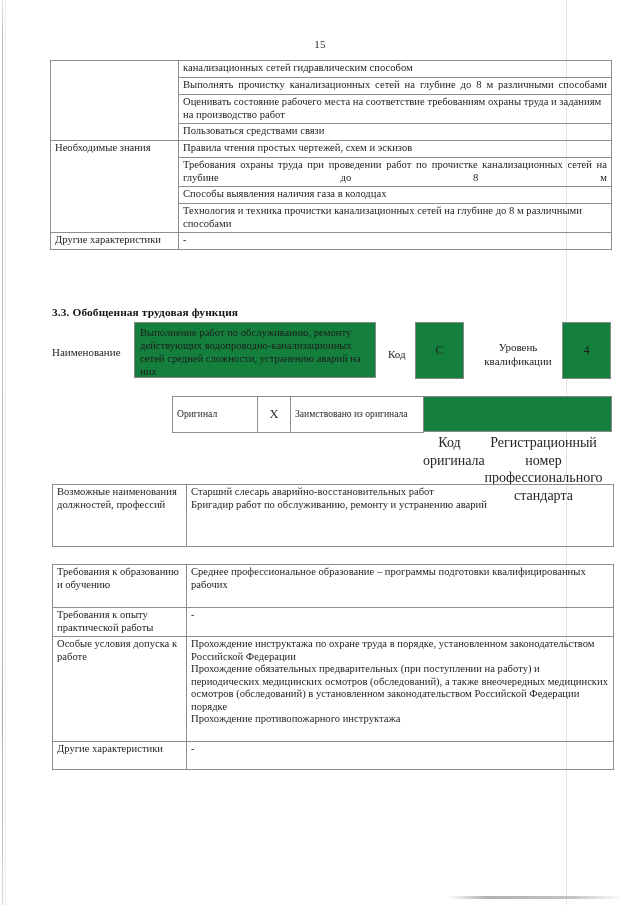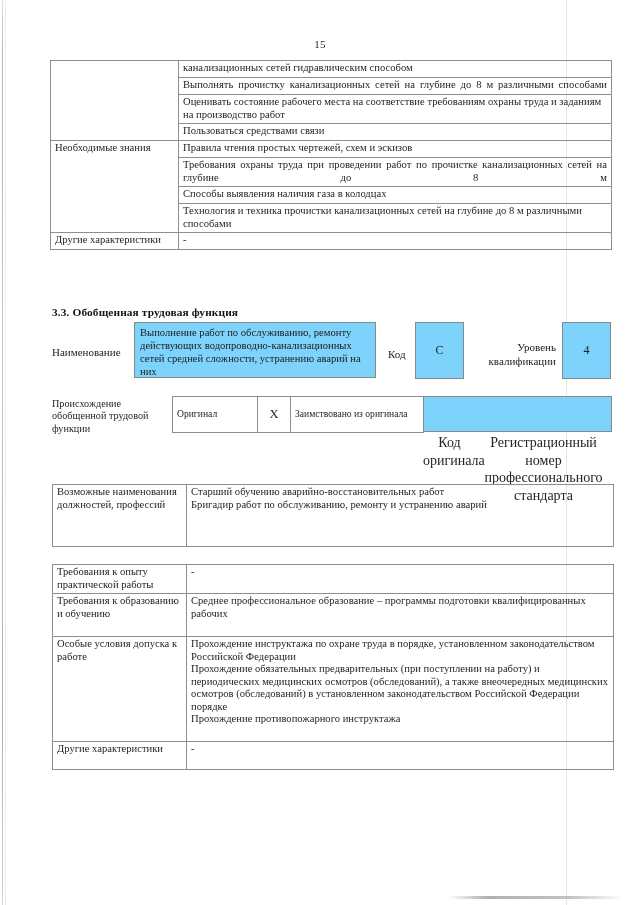--- a/index.html
+++ b/index.html
@@ -102,26 +102,26 @@
 
   
   .nf-label {
     position: absolute;
     font-size: 11px;
     color: #232323;
     line-height: 1.25;
   }
   #nf-name-label { left: 52px; top: 346px; }
   #nf-code-label { left: 388px; top: 348px; }
-  #nf-level-label { left: 480px; top: 341px; width: 76px; text-align: right; }
+  #nf-level-label { left: 480px; top: 341px; width: 76px; text-align: center; }
 
   .box {
     position: absolute;
     border: 1px solid #888888;
-    background: #7dd3fc;
+    background: #15803d;
   }
   #nf-name-box {
     left: 134px; top: 322px;
     width: 242px; height: 56px;
     font-size: 10.6px;
     line-height: 1.24;
     padding: 3px 5px;
     box-sizing: border-box;
     color: #1c1c1c;
   }
@@ -243,21 +243,20 @@
 
   <div class="nf-label" id="nf-name-label">Наименование</div>
   <div class="box" id="nf-name-box">Выполнение работ по обслуживанию, ремонту действующих водопроводно-канализационных сетей средней сложности, устранению аварий на них</div>
 
   <div class="nf-label" id="nf-code-label">Код</div>
   <div class="box" id="nf-code-box">C</div>
 
   <div class="nf-label" id="nf-level-label">Уровень квалификации</div>
   <div class="box" id="nf-level-box">4</div>
 
-  <div id="origin-label">Происхождение обобщенной трудовой функции</div>
 
   <table class="doc-table" id="origin-table">
     <colgroup>
         <col class="o1">
         <col class="o2">
         <col class="o3">
       </colgroup>
     <tbody>
       <tr>
         <td>Оригинал</td>
@@ -274,39 +273,39 @@
   <div class="undercap" id="origin-regnum-cap">Регистрационный номер профессионального стандарта</div>
 
   <table class="doc-table" id="table-titles">
     <colgroup>
         <col class="t1">
         <col class="t2">
       </colgroup>
     <tbody>
       <tr>
         <td class="lbl">Возможные наименования должностей, профессий</td>
-        <td class="multiline">Старший обучению аварийно-восстановительных работ
+        <td class="multiline">Старший слесарь аварийно-восстановительных работ
 Бригадир работ по обслуживанию, ремонту и устранению аварий</td>
       </tr>
     </tbody>
   </table>
 
   <table class="doc-table" id="table-requirements">
     <colgroup>
         <col class="r1">
         <col class="r2">
       </colgroup>
     <tbody>
+      <tr style="height:43px">
+        <td class="lbl">Требования к образованию и обучению</td>
+        <td>Среднее профессиональное образование – программы подготовки квалифицированных рабочих</td>
+      </tr>
       <tr style="height:27px">
         <td class="lbl">Требования к опыту практической работы</td>
         <td class="dash">-</td>
-      </tr>
-      <tr style="height:43px">
-        <td class="lbl">Требования к образованию и обучению</td>
-        <td>Среднее профессиональное образование – программы подготовки квалифицированных рабочих</td>
       </tr>
       <tr style="height:105px">
         <td class="lbl">Особые условия допуска к работе</td>
         <td class="multiline">Прохождение инструктажа по охране труда в порядке, установленном законодательством Российской Федерации
 Прохождение обязательных предварительных (при поступлении на работу) и периодических медицинских осмотров (обследований), а также внеочередных медицинских осмотров (обследований) в установленном законодательством Российской Федерации порядке
 Прохождение противопожарного инструктажа</td>
       </tr>
       <tr style="height:28px">
         <td class="lbl">Другие характеристики</td>
         <td class="dash">-</td>

